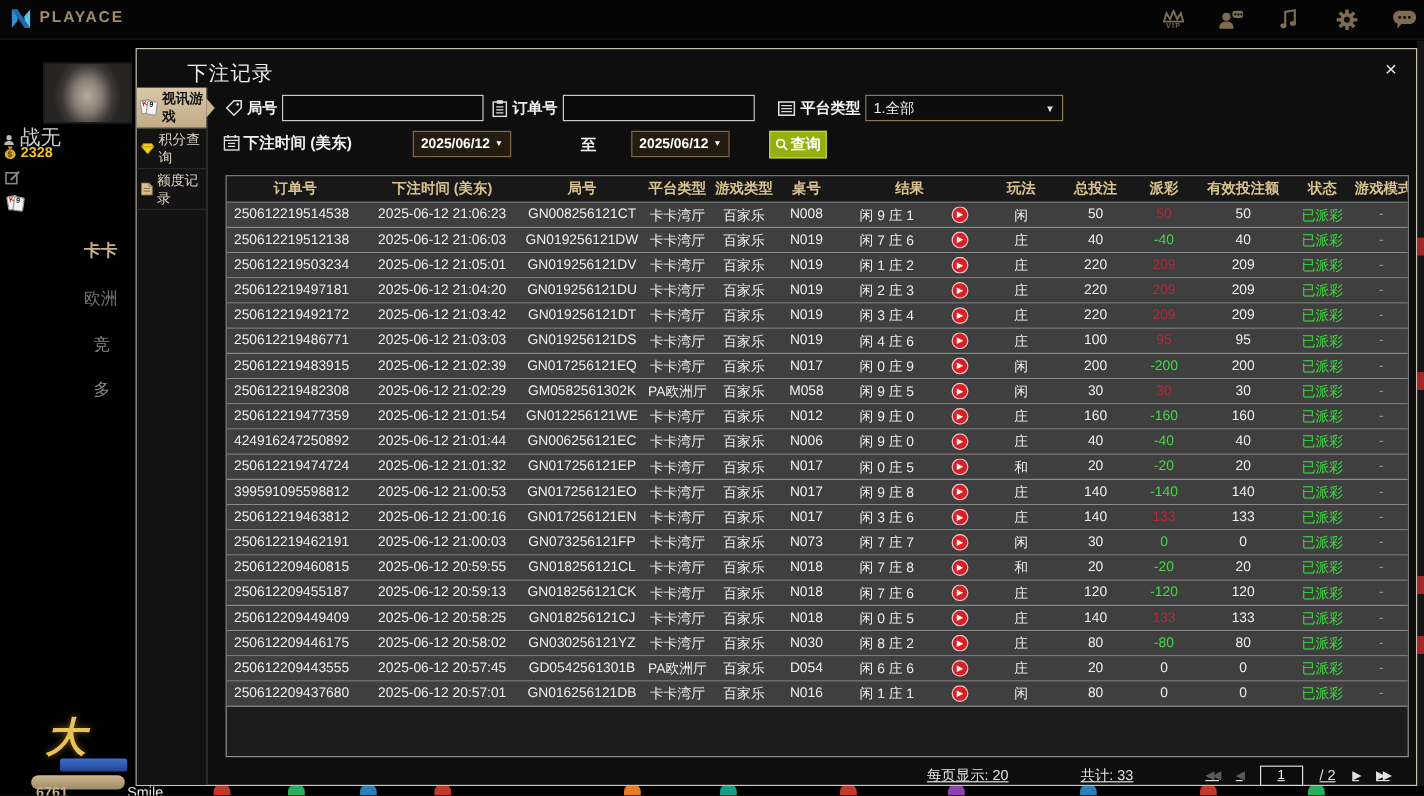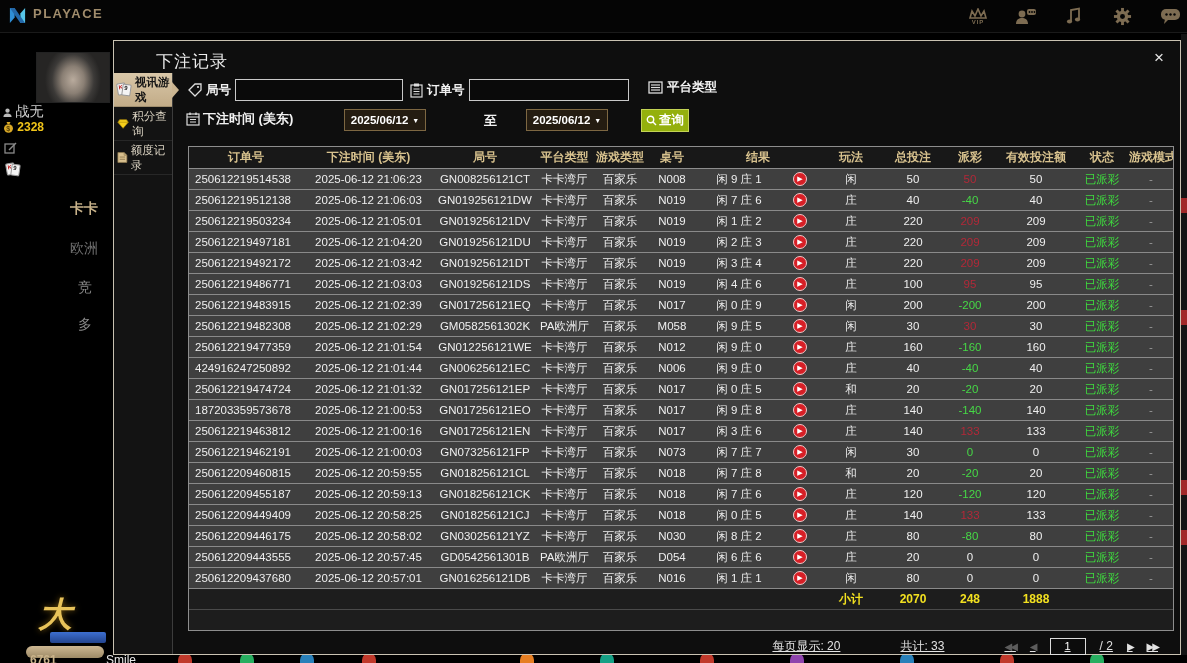--- a/index.html
+++ b/index.html
@@ -157,21 +157,21 @@
           <path d="M5 11 L4 16 L9 11 Z" fill="#7d6c52"></path>
           <circle cx="6.5" cy="6.5" r="1.2" fill="#050505"></circle>
             <circle cx="10.5" cy="6.5" r="1.2" fill="#050505"></circle>
             <circle cx="14.5" cy="6.5" r="1.2" fill="#050505"></circle>
         </svg>
       </div>
     </div>
   </div>
 
   <div class="avatar"></div>
-  <div class="frag" style="left:3px;top:103px;color:#cfcfcf;font-size:14px;font-family:Liberation Serif, serif;">
+  <div class="frag" style="left:3px;top:103px;color:#cfcfcf;font-size:17px;">
     <svg width="9" height="9" viewBox="0 0 10 10" style="display:inline-block;vertical-align:-1px;">
         <circle cx="5" cy="3" r="2.4" fill="#bbb"></circle>
         <path d="M0.5 10 C0.5 6.8 2.8 6 5 6 C7.2 6 9.5 6.8 9.5 10 Z" fill="#bbb"></path>
       </svg>
     <span>战无</span>
   </div>
   <div class="frag" style="left:3px;top:120px;color:#f0c419;font-weight:bold;">
     <svg width="11" height="12" viewBox="0 0 11 12" style="display:inline-block;vertical-align:-2px;">
         <path d="M3.5 1 H7.5 L6.5 3 H4.5 Z" fill="#d9a927"></path>
         <ellipse cx="5.5" cy="7.5" rx="4.5" ry="4.2" fill="#d9a927"></ellipse>
@@ -268,20 +268,24 @@
         <input class="flt-input" style="width: 160px;">
       </div>
       <div class="g3">
         <svg width="15" height="13" viewBox="0 0 15 13">
           <rect x="1" y="1" width="13" height="11" fill="none" stroke="#ddd" stroke-width="1.3"></rect>
           <line x1="3" y1="4" x2="12" y2="4" stroke="#ddd" stroke-width="1.2"></line>
             <line x1="3" y1="6.5" x2="12" y2="6.5" stroke="#ddd" stroke-width="1.2"></line>
             <line x1="3" y1="9" x2="12" y2="9" stroke="#ddd" stroke-width="1.2"></line>
         </svg>
         <span class="flt-label">平台类型</span>
+        <div class="selectbox">
+          <span>1.全部</span>
+          <span class="car">▼</span>
+        </div>
       </div>
 
       <div class="g4">
         <svg width="14" height="14" viewBox="0 0 14 14">
           <rect x="1" y="2" width="12" height="11" fill="none" stroke="#ddd" stroke-width="1.2"></rect>
           <line x1="1" y1="5" x2="13" y2="5" stroke="#ddd"></line>
             <line x1="4" y1="0.5" x2="4" y2="3" stroke="#ddd" stroke-width="1.4"></line>
             <line x1="10" y1="0.5" x2="10" y2="3" stroke="#ddd" stroke-width="1.4"></line>
           <line x1="4" y1="7.5" x2="10" y2="7.5" stroke="#ddd"></line>
             <line x1="4" y1="10" x2="10" y2="10" stroke="#ddd"></line>
@@ -514,21 +518,21 @@
                 <div class="playbtn">▶</div>
               </div>
               <div class="tc">和</div>
               <div class="tc">20</div>
               <div class="pay-green tc">-20</div>
               <div class="tc">20</div>
               <div class="st-green tc">已派彩</div>
               <div class="mode tc">-</div>
             </div>
             <div class="trow drow">
-              <div class="l tc">187203359573678</div>
+              <div class="l tc">399591095598812</div>
               <div class="tc">2025-06-12 21:00:53</div>
               <div class="tc">GN017256121EO</div>
               <div class="tc">卡卡湾厅</div>
               <div class="tc">百家乐</div>
               <div class="tc">N017</div>
               <div class="tc">闲 9 庄 8</div>
               <div class="tc">
                 <div class="playbtn">▶</div>
               </div>
               <div class="tc">庄</div>
@@ -675,36 +679,20 @@
               <div class="tc">
                 <div class="playbtn">▶</div>
               </div>
               <div class="tc">闲</div>
               <div class="tc">80</div>
               <div class="x tc">0</div>
               <div class="tc">0</div>
               <div class="st-green tc">已派彩</div>
               <div class="mode tc">-</div>
             </div>
-          </div>
-        <div class="trow sumrow" id="subtotal">
-            <div class="tc"></div>
-            <div class="tc"></div>
-            <div class="tc"></div>
-            <div class="tc"></div>
-            <div class="tc"></div>
-            <div class="tc"></div>
-            <div class="tc"></div>
-            <div class="tc"></div>
-            <div class="tc">小计</div>
-            <div class="tc">2070</div>
-            <div class="tc">248</div>
-            <div class="tc">1888</div>
-            <div class="tc"></div>
-            <div class="tc"></div>
           </div>
       </div>
 
       <div class="pager">
         <span class="sp">每页显示: 20</span>
         <span class="sp">共计: 33</span>
         <span class="arr dim">◀◀</span>
         <span class="arr dim">◀</span>
         <span class="pagebox">1</span>
         <span>/ 2</span>

